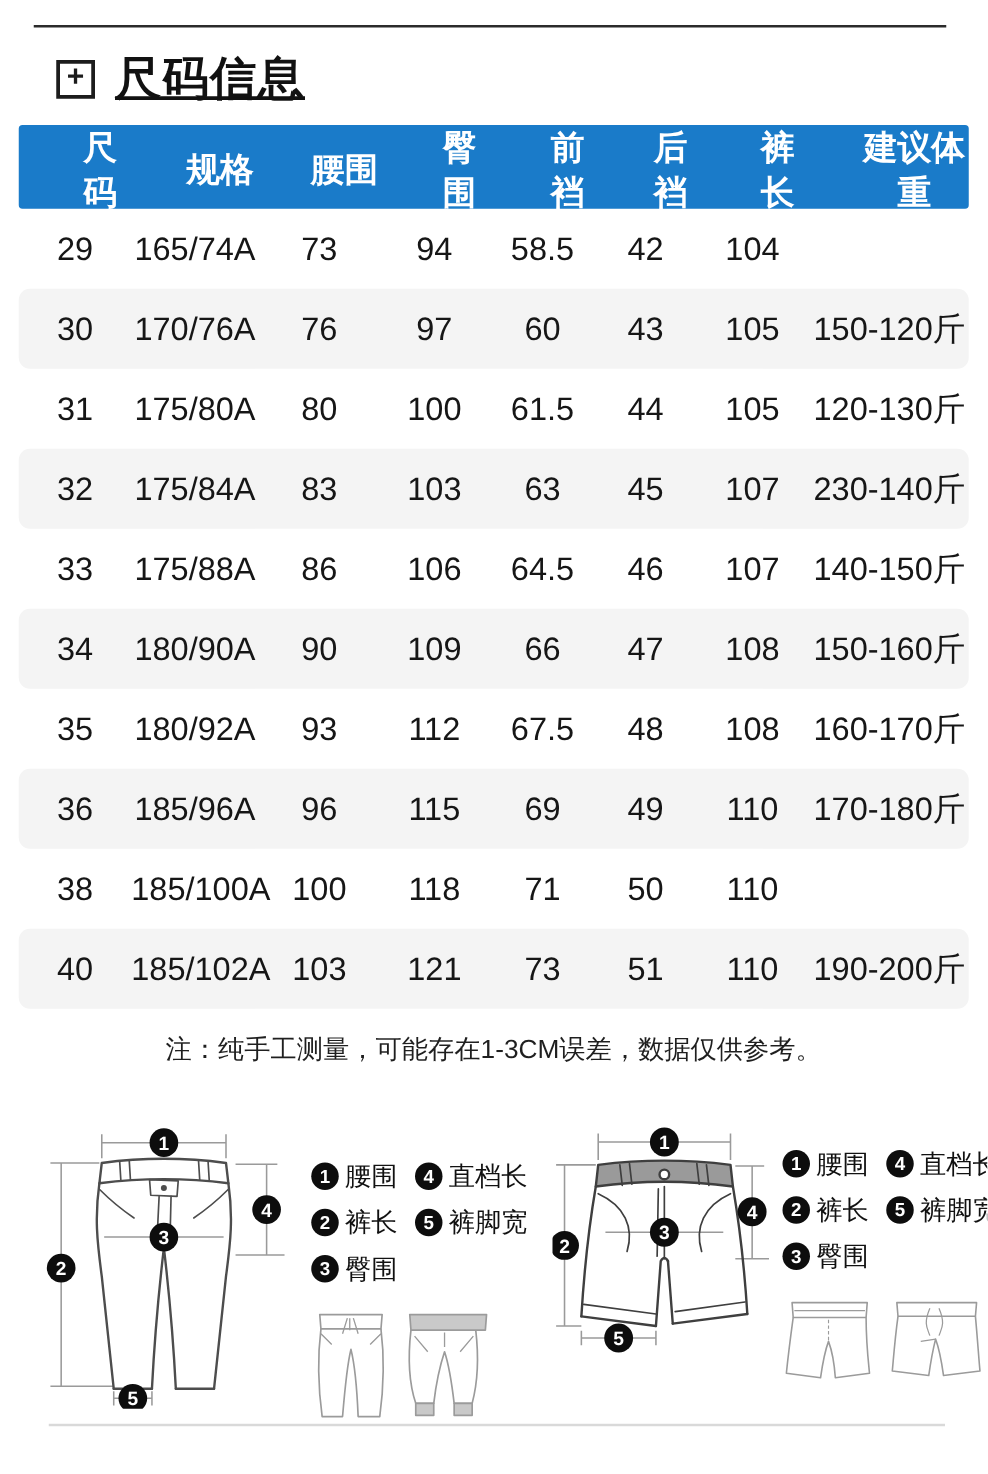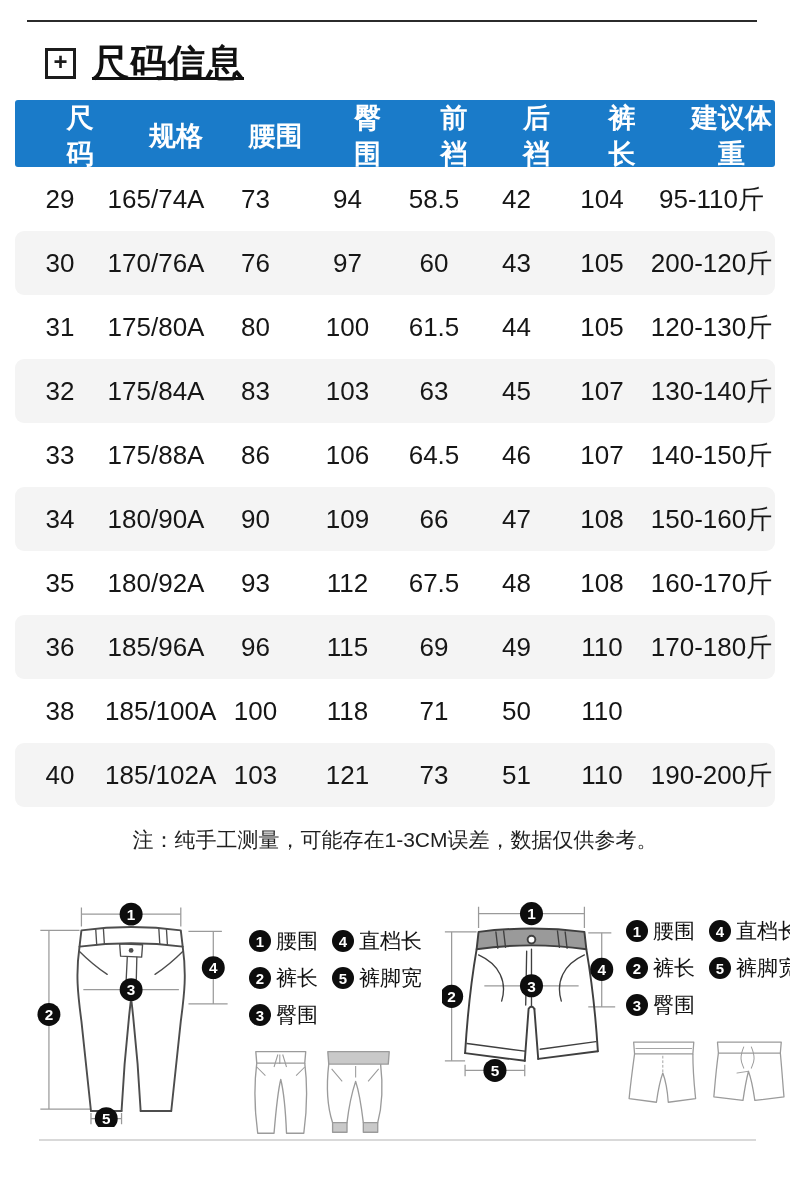--- a/index.html
+++ b/index.html
@@ -82,51 +82,50 @@
     </div>
     <div id="table-body">
         <div class="trow">
           <div class="tcell">29</div>
           <div class="tcell">165/74A</div>
           <div class="tcell">73</div>
           <div class="tcell">94</div>
           <div class="tcell">58.5</div>
           <div class="tcell">42</div>
           <div class="tcell">104</div>
-          <div class="tcell">95-110斤</div>
         </div>
         <div class="trow">
           <div class="tcell">30</div>
           <div class="tcell">170/76A</div>
           <div class="tcell">76</div>
           <div class="tcell">97</div>
           <div class="tcell">60</div>
           <div class="tcell">43</div>
           <div class="tcell">105</div>
-          <div class="tcell">200-120斤</div>
+          <div class="tcell">150-120斤</div>
         </div>
         <div class="trow">
           <div class="tcell">31</div>
           <div class="tcell">175/80A</div>
           <div class="tcell">80</div>
           <div class="tcell">100</div>
           <div class="tcell">61.5</div>
           <div class="tcell">44</div>
           <div class="tcell">105</div>
           <div class="tcell">120-130斤</div>
         </div>
         <div class="trow">
           <div class="tcell">32</div>
           <div class="tcell">175/84A</div>
           <div class="tcell">83</div>
           <div class="tcell">103</div>
           <div class="tcell">63</div>
           <div class="tcell">45</div>
           <div class="tcell">107</div>
-          <div class="tcell">130-140斤</div>
+          <div class="tcell">230-140斤</div>
         </div>
         <div class="trow">
           <div class="tcell">33</div>
           <div class="tcell">175/88A</div>
           <div class="tcell">86</div>
           <div class="tcell">106</div>
           <div class="tcell">64.5</div>
           <div class="tcell">46</div>
           <div class="tcell">107</div>
           <div class="tcell">140-150斤</div>

